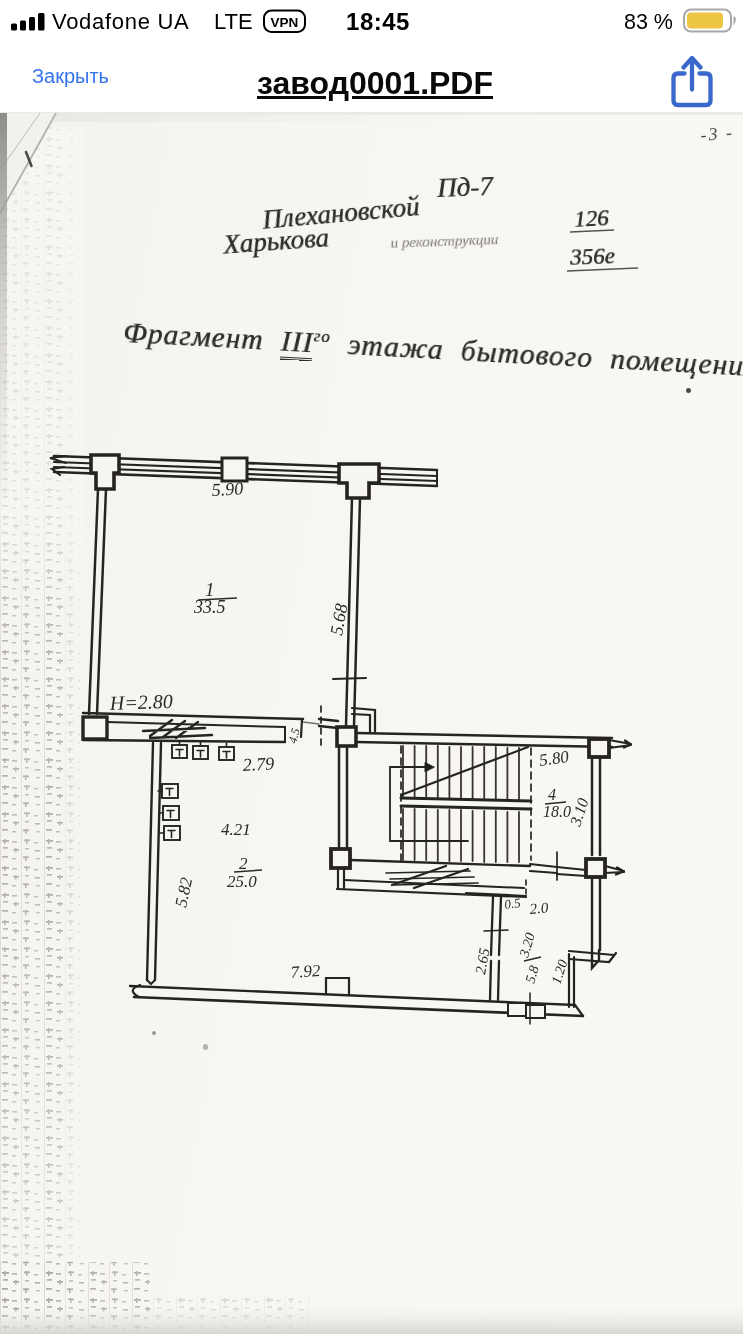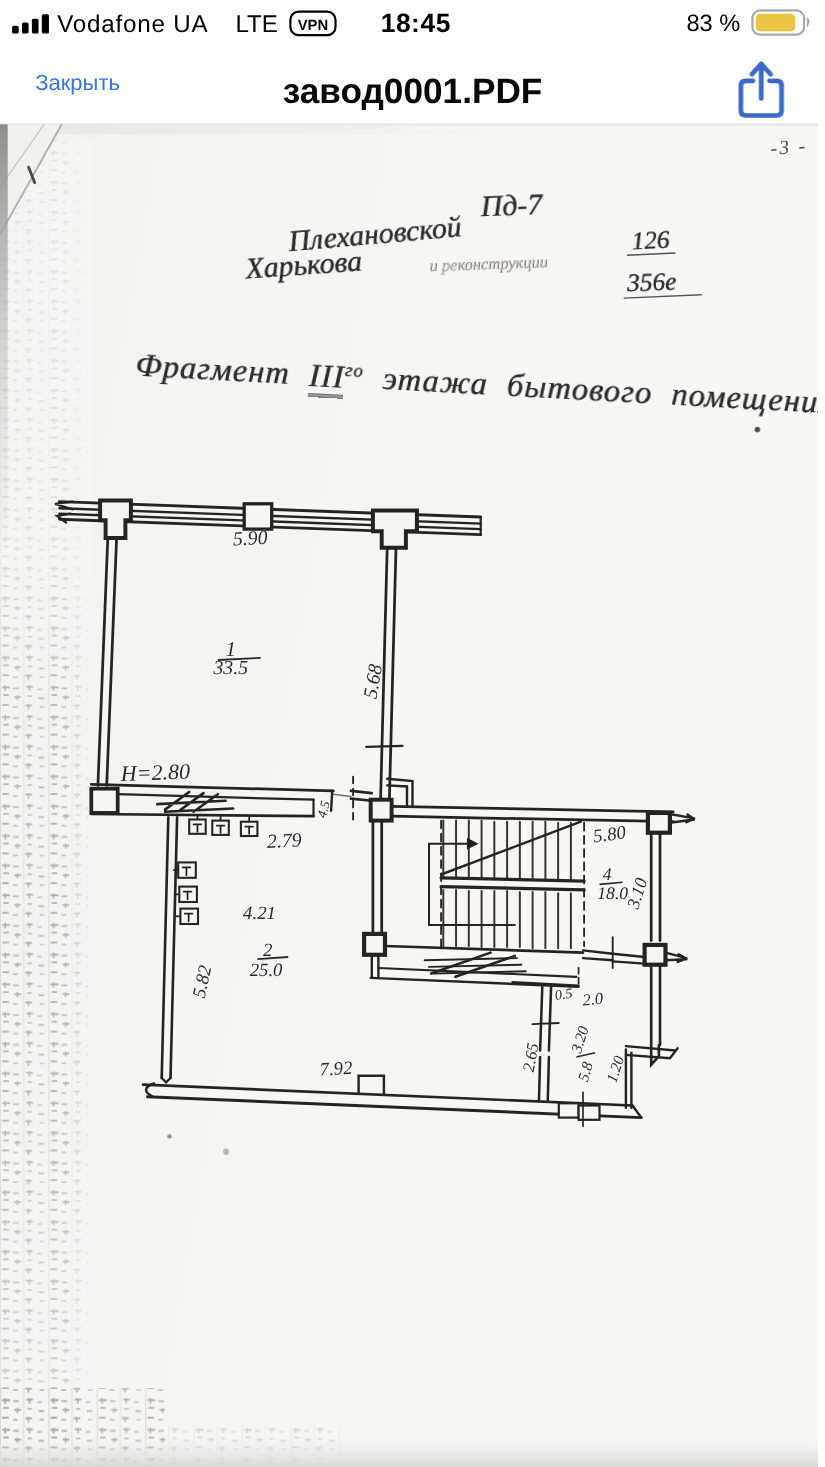--- a/index.html
+++ b/index.html
@@ -36,21 +36,21 @@
 
     <rect x="684" y="9.5" width="47" height="22" rx="7" fill="none" stroke="#a8a8a8" stroke-width="2"></rect>
     <rect x="687" y="12.5" width="36" height="16" rx="4" fill="#edc545"></rect>
     <path d="M733.5 16 q5 2 0 9.5 z" fill="#a8a8a8"></path>
   </svg>
 
   <div class="abs" style="left:0;top:40px;width:750px;height:73px;background:#fff;"></div>
 
   <div class="abs" style="left:32px;top:65px;font-size:20px;color:#3575ec;">Закрыть</div>
 
-  <div class="abs" style="left:0;top:65px;width:750px;text-align:center;font-size:32px;font-weight:600;color:#090909;">завод0001.PDF</div>
+  <div class="abs" style="left:0;top:65px;width:750px;text-align:center;font-size:32px;font-weight:600;color:#090909;text-decoration:underline;">завод0001.PDF</div>
 
   <svg class="abs" style="left:666px;top:50px" width="56" height="62" viewBox="0 0 56 62">
     <g fill="none" stroke="#3b68cc" stroke-width="4.3" stroke-linecap="round" stroke-linejoin="round">
       <path d="M18.5 23.5 h-6.5 q-4.5 0 -4.5 4.5 v22.5 q0 4.5 4.5 4.5 h28 q4.5 0 4.5-4.5 v-22.5 q0-4.5 -4.5-4.5 h-6.5"></path>
       <path d="M26 39.5 v-30.5"></path>
       <path d="M17.5 17.5 l8.5-9.5 8.5 9.5"></path>
     </g>
   </svg>
 
   <div class="abs" style="left:0;top:113px;width:750px;height:1221px;background:linear-gradient(100deg,#f3f2ef 0%,#f7f6f3 40%,#f9f8f5 100%);"></div>

